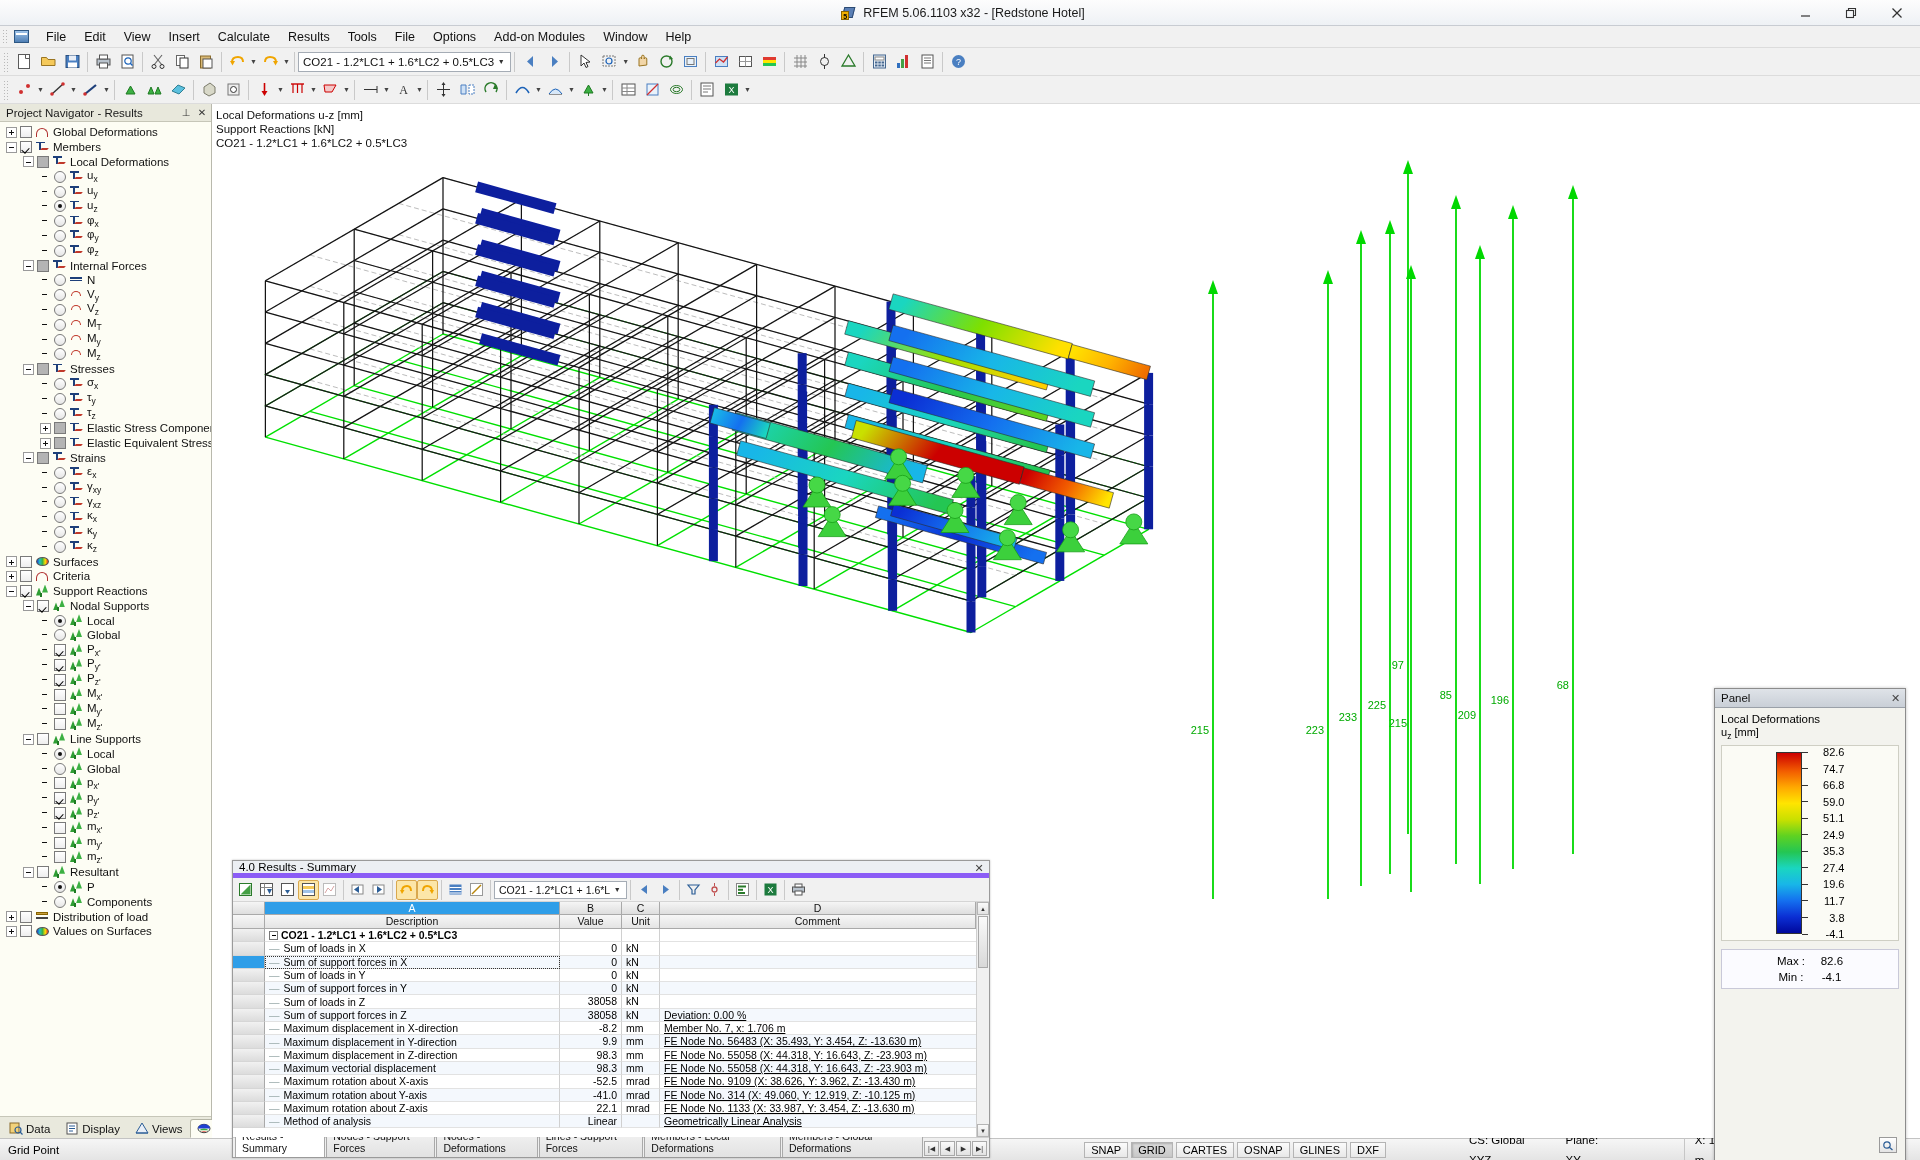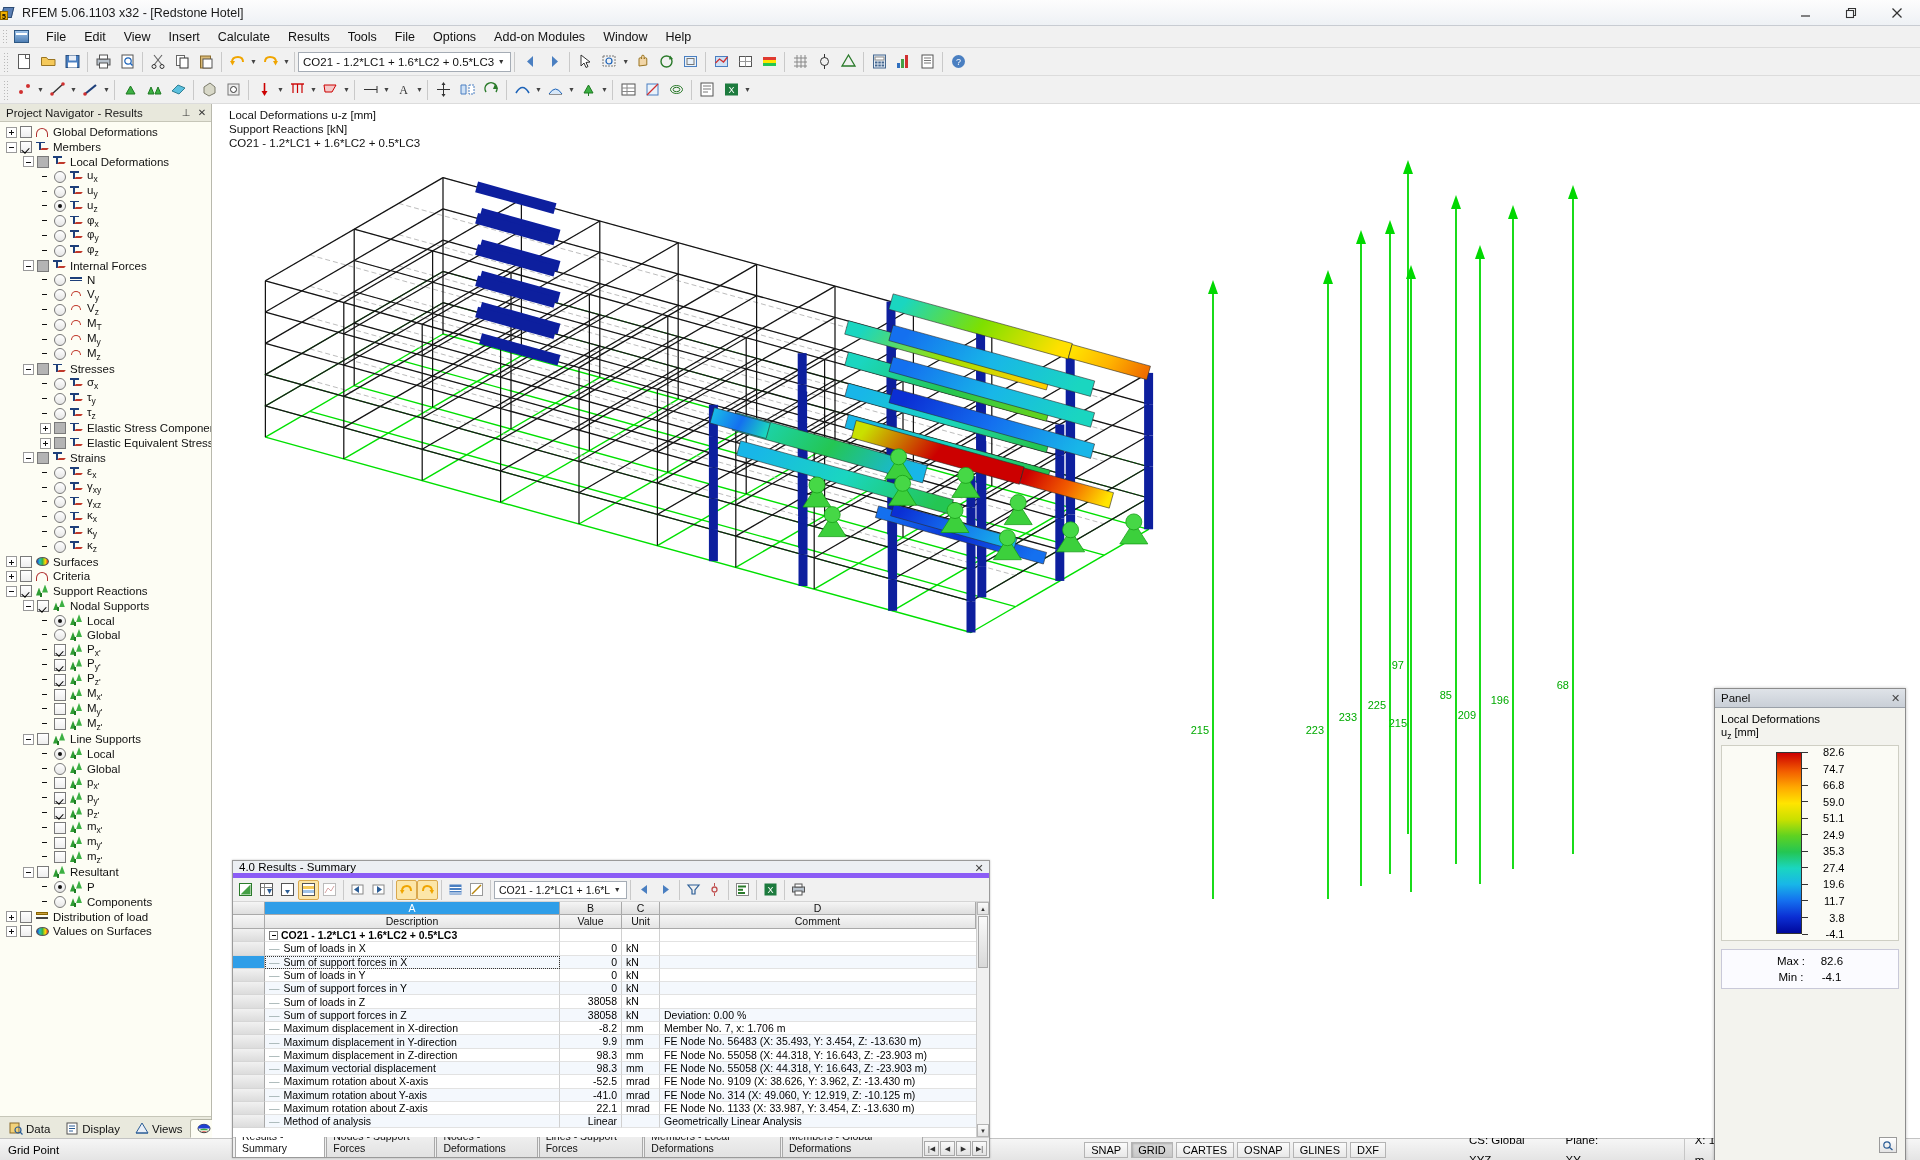--- a/index.html
+++ b/index.html
@@ -9,21 +9,21 @@
     font-family:"Liberation Sans", sans-serif; font-size:12px;
     background:#f0f0f0; color:#000;
     -webkit-font-smoothing:antialiased;
   }
   .app { position:relative; width:1920px; height:1160px; display:flex; flex-direction:column; }
 
   
   .titlebar {
     height:26px; background:linear-gradient(#fdfdfd,#eef1f5);
     border-bottom:1px solid #c8ccd2;
-    display:flex; align-items:center; position:relative;
+    display:flex; align-items:center; padding-left:6px; position:relative;justify-content:center;
   }
   .titlebar .tico {
     width:16px;height:16px;margin-right:6px;position:relative;flex:none;
   }
   .titlebar .tico .s1{position:absolute;left:2px;top:2px;width:11px;height:11px;background:#5a7fb5;transform:skewX(-14deg);border:1px solid #2c4a72;}
   .titlebar .tico .s2{position:absolute;left:0px;top:6px;width:8px;height:9px;background:#f0b000;border:1px solid #8a6400;font-size:7px;color:#000;text-align:center;line-height:9px;font-weight:bold;}
   .titlebar .ttxt { font-size:12.5px; color:#1a1a1a; }
   .wbtns { position:absolute; right:0; top:0; height:26px; display:flex; }
   .wbtn { width:46px; height:26px; display:flex; align-items:center; justify-content:center; font-size:13px; color:#333; }
   .wbtn svg { display:block; }
@@ -107,21 +107,21 @@
   .ic-ld .st{position:absolute;left:1px;top:7px;width:12px;height:1.5px;background:#444;}
   .lbl { color:#111; }
   .sub { font-size:8.5px; vertical-align:sub; }
   .navtabs { height:22px; background:#e9e9dd; border-top:1px solid #c6c6b8; display:flex; align-items:flex-end; padding-left:2px; gap:1px; }
   .ntab { display:flex;align-items:center;gap:3px;font-size:11.5px;padding:2px 6px;border:1px solid transparent;border-radius:3px 3px 0 0;color:#111; }
   .ntab.sel { background:#fdfdf4;border-color:#b5b5a6;border-bottom-color:#fdfdf4; }
   .ntab .ti { width:14px;height:13px;position:relative;flex:none; }
 
   
   .view { flex:1; background:#fff; position:relative; overflow:hidden; border-left:1px solid #fff; }
-  .vlabel { position:absolute; left:16px; top:4px; font-size:11.5px; color:#111; line-height:14px; z-index:30; }
+  .vlabel { position:absolute; left:3px; top:4px; font-size:11.5px; color:#111; line-height:14px; z-index:30; }
   .vlabel div { white-space:nowrap; }
 
   
   .tbl {
     position:absolute; left:232px; top:756px; width:758px; height:298px;
     background:#f2f2f2; border:1px solid #9a9a9a; display:flex; flex-direction:column; z-index:40;
     box-shadow:0 0 2px rgba(0,0,0,.25);
   }
   .tblhdr { height:17px; background:#eceff3; border-bottom:5px solid #8b5cf6; display:flex; align-items:flex-start; padding:0 3px 0 6px; font-size:11.5px; }
   .tblhdr .x { margin-left:auto; width:14px;height:14px;display:flex;align-items:center;justify-content:center;font-size:11px;color:#444; }
@@ -133,21 +133,21 @@
   .ghead .gc { border-right:1px solid #a9a9a9; border-bottom:1px solid #a9a9a9; text-align:center; line-height:12px; color:#111; background:linear-gradient(#f5f5f5,#dedede); }
   .ghead .gc.sel { background:#2f9ee8; color:#fff; }
   .ghead2 { display:flex; height:14px; background:#efefef; font-size:10.5px;justify-content:space-between; }
   .ghead2 .gc { border-right:1px solid #a9a9a9; border-bottom:1px solid #a9a9a9; text-align:center; line-height:13px; color:#111; background:linear-gradient(#f7f7f7,#e4e4e4); }
   .grow { display:flex; height:13.3px; font-size:10.5px; }
   .grow .rh { width:32px; border-right:1px solid #a9a9a9;border-bottom:1px solid #d6d6d6; background:linear-gradient(#f1f1f1,#dcdcdc); flex:none; }
   .grow.curr .rh { background:#2f9ee8; }
   .grow .c-desc { width:295px; border-right:1px solid #d0d0d0; border-bottom:1px solid #e2e2e2; padding-left:4px; display:flex; align-items:center; overflow:hidden;}
   .grow .c-val { width:62px; border-right:1px solid #d0d0d0;border-bottom:1px solid #e2e2e2; text-align:right; padding-right:4px; line-height:13px; flex:none;}
   .grow .c-unit { width:38px; border-right:1px solid #d0d0d0;border-bottom:1px solid #e2e2e2; padding-left:4px; line-height:13px; flex:none;}
-  .grow .c-com { flex:1; border-bottom:1px solid #e2e2e2; padding-left:4px; line-height:13px; overflow:hidden; white-space:nowrap;}
+  .grow .c-com { flex:1; border-bottom:1px solid #e2e2e2; padding-left:4px; line-height:13px; overflow:hidden; white-space:nowrap;text-decoration:underline;}
   .grow.alt .c-desc,.grow.alt .c-val,.grow.alt .c-unit,.grow.alt .c-com { background:#f4f8fd; }
   .grow.curr .c-desc { outline:1px dotted #333; outline-offset:-1px; }
   .grow.group .c-desc { font-weight:bold; }
   .grow .dash { color:#9aa; margin-right:4px; }
   .grow .mini { width:9px;height:9px;border:1px solid #777;background:#fff;position:relative;margin-right:3px;flex:none; }
   .grow .mini:before{content:"";position:absolute;left:1.5px;top:3.5px;width:4px;height:1px;background:#000;}
   .gvscroll { position:absolute; right:0; top:0; width:13px; bottom:0; background:#f0f0f0; border-left:1px solid #cfcfcf; }
   .gvscroll .btn { height:13px; border:1px solid #b4b4b4; background:linear-gradient(#fafafa,#e2e2e2); display:flex;align-items:center;justify-content:center;font-size:6px;color:#333;}
   .gvscroll .thumb { position:absolute; top:14px; left:1px; right:1px; height:52px; background:linear-gradient(#fafafa,#d8d8d8); border:1px solid #a9a9a9;}
   .tbltabs { height:20px; background:#efefef; border-top:1px solid #cfcfcf; display:flex; align-items:flex-end; padding:0 2px; }

